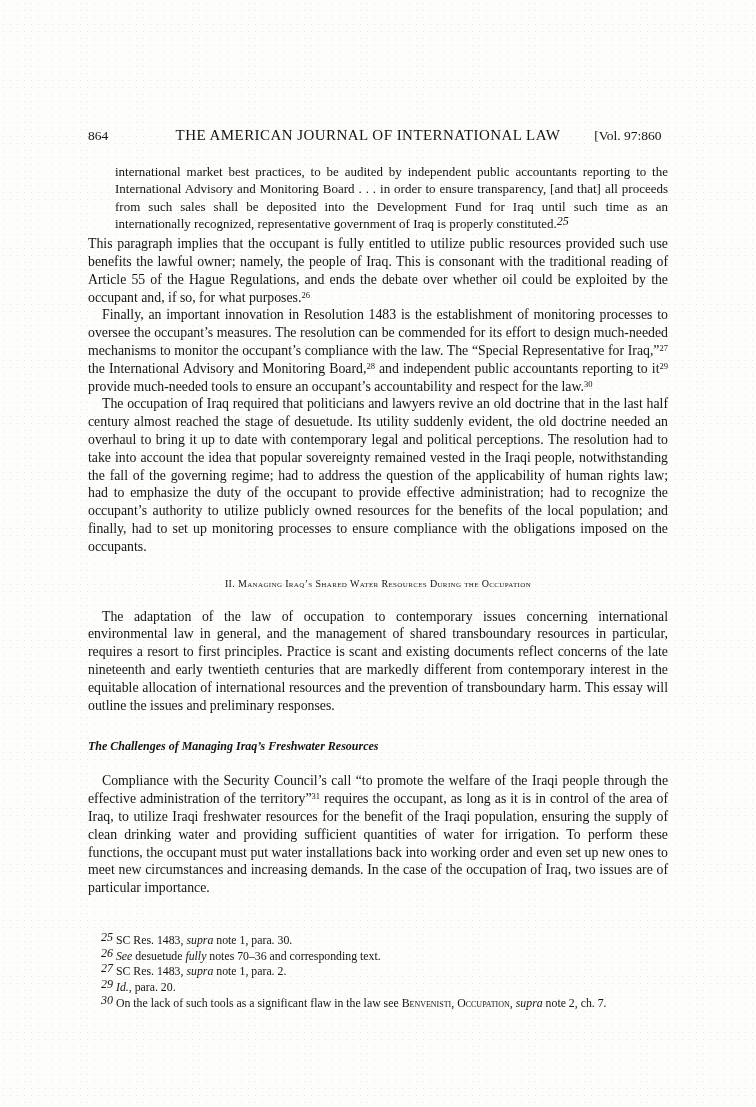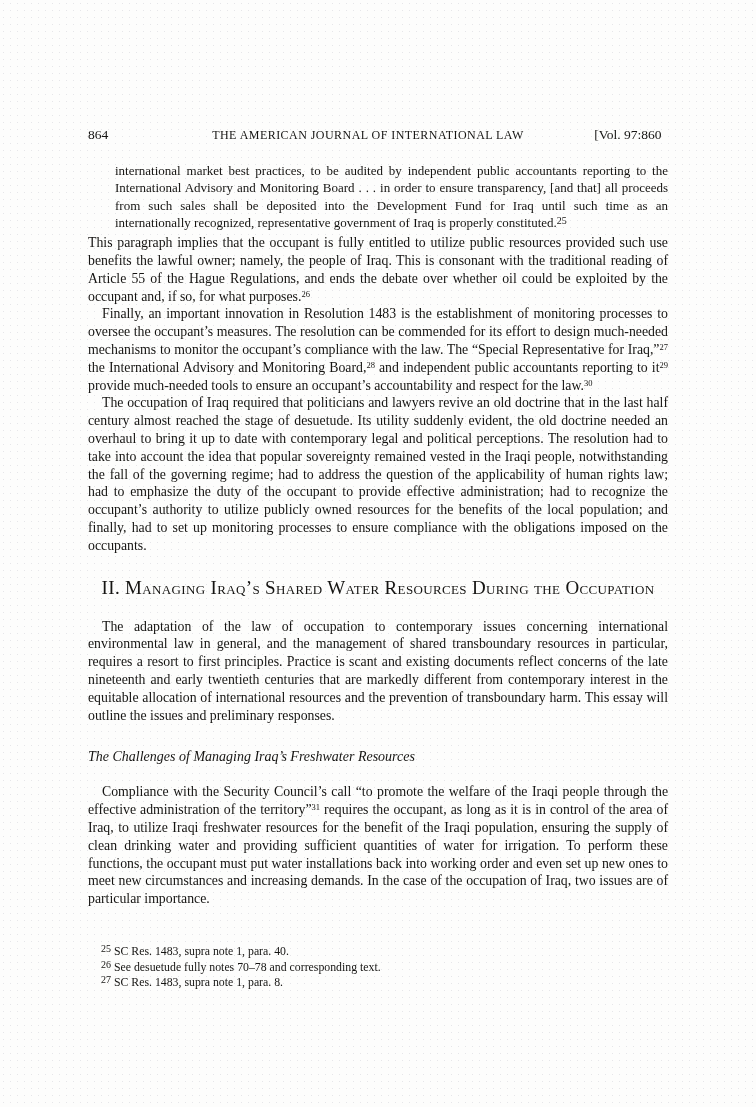--- a/index.html
+++ b/index.html
@@ -26,21 +26,21 @@
     margin-top: 42px;
   }
   .page-header {
     display: flex;
     justify-content: space-between;
     align-items: baseline;
     font-size: 13.5px;
     line-height: 16px;
   }
   .journal-title {
-    font-size: 12px;
+    font-size: 15px;
     letter-spacing: 0.45px;
     text-align: center;
     flex: 1;
   }
   .page-number { min-width: 60px; text-align: left; }
   .volume-ref  { min-width: 80px; text-align: center; }
 
   .block-quote {
     margin: 19px 0 0 27px;
     font-size: 13px;
@@ -57,37 +57,37 @@
   }
   .para.first { margin-top: 3px; }
   .para.indent { text-indent: 14px; }
 
   sup {
     font-size: 8.5px;
     line-height: 0;
     vertical-align: 4px;
     letter-spacing: 0;
   }
-  .block-quote sup, .footnote sup { vertical-align: 3px; font-size: 10px; }
+  .block-quote sup, .footnote sup { vertical-align: 3px; font-size: 12px; font-style: italic; }
 
-  .i  { }
+  .i  { font-style: italic; }
   .sc { font-variant: small-caps; }
 
   .section-heading {
     margin: 22px 0 19px 0;
-    font-size: 19px;
+    font-size: 10px;
     font-weight: normal;
     text-align: center;
     font-variant: small-caps;
     letter-spacing: 0.35px;
   }
   .subsection-heading {
     margin: 25px 0 18px 0;
-    font-size: 14px;
-    font-weight: normal;
+    font-size: 12px;
+    font-weight: bold;
     font-style: italic;
     text-align: left;
   }
   .footnotes {
     margin-top: 36px;
     font-size: 11.8px;
     line-height: 15.8px;
   }
   .footnote {
     margin: 0;
@@ -117,18 +117,20 @@
 
   <h2 class="section-heading">II. Managing Iraq’s Shared Water Resources During the Occupation</h2>
 
   <p class="para indent"><span>The adaptation of the law of occupation to contemporary issues concerning international environmental law in general, and the management of shared transboundary resources in particular, requires a resort to first principles. Practice is scant and existing documents reflect concerns of the late nineteenth and early twentieth centuries that are markedly different from contemporary interest in the equitable allocation of international resources and the prevention of transboundary harm. This essay will outline the issues and preliminary responses.</span></p>
 
   <h3 class="subsection-heading">The Challenges of Managing Iraq’s Freshwater Resources</h3>
 
   <p class="para indent"><span>Compliance with the Security Council’s call “to promote the welfare of the Iraqi people through the effective administration of the territory”</span><sup>31</sup><span> requires the occupant, as long as it is in control of the area of Iraq, to utilize Iraqi freshwater resources for the benefit of the Iraqi population, ensuring the supply of clean drinking water and providing sufficient quantities of water for irrigation. To perform these functions, the occupant must put water installations back into working order and even set up new ones to meet new circumstances and increasing demands. In the case of the occupation of Iraq, two issues are of particular importance.</span></p>
 
   <div class="footnotes">
-    <p class="footnote"><sup>25</sup><span> SC Res. 1483, </span><span class="i">supra</span><span> note 1, para. 40.</span></p>
-    <p class="footnote"><sup>26</sup><span> </span><span class="i">See</span><span> desuetude </span><span class="i">fully</span><span> notes 70–78 and corresponding text.</span></p>
-    <p class="footnote"><sup>27</sup><span> SC Res. 1483, </span><span class="i">supra</span><span> note 1, para. 8.</span></p>
+    <p class="footnote"><sup>25</sup><span> SC Res. 1483, </span><span class="i">supra</span><span> note 1, para. 30.</span></p>
+    <p class="footnote"><sup>26</sup><span> </span><span class="i">See</span><span> desuetude </span><span class="i">fully</span><span> notes 70–36 and corresponding text.</span></p>
+    <p class="footnote"><sup>27</sup><span> SC Res. 1483, </span><span class="i">supra</span><span> note 1, para. 2.</span></p>
+    <p class="footnote"><sup>29</sup><span> </span><span class="i">Id.</span><span>, para. 20.</span></p>
+    <p class="footnote"><sup>30</sup><span> On the lack of such tools as a significant flaw in the law see </span><span class="sc">Benvenisti, Occupation</span><span>, </span><span class="i">supra</span><span> note 2, ch. 7.</span></p>
   </div>
 
 </div>
 
 </body></html>

